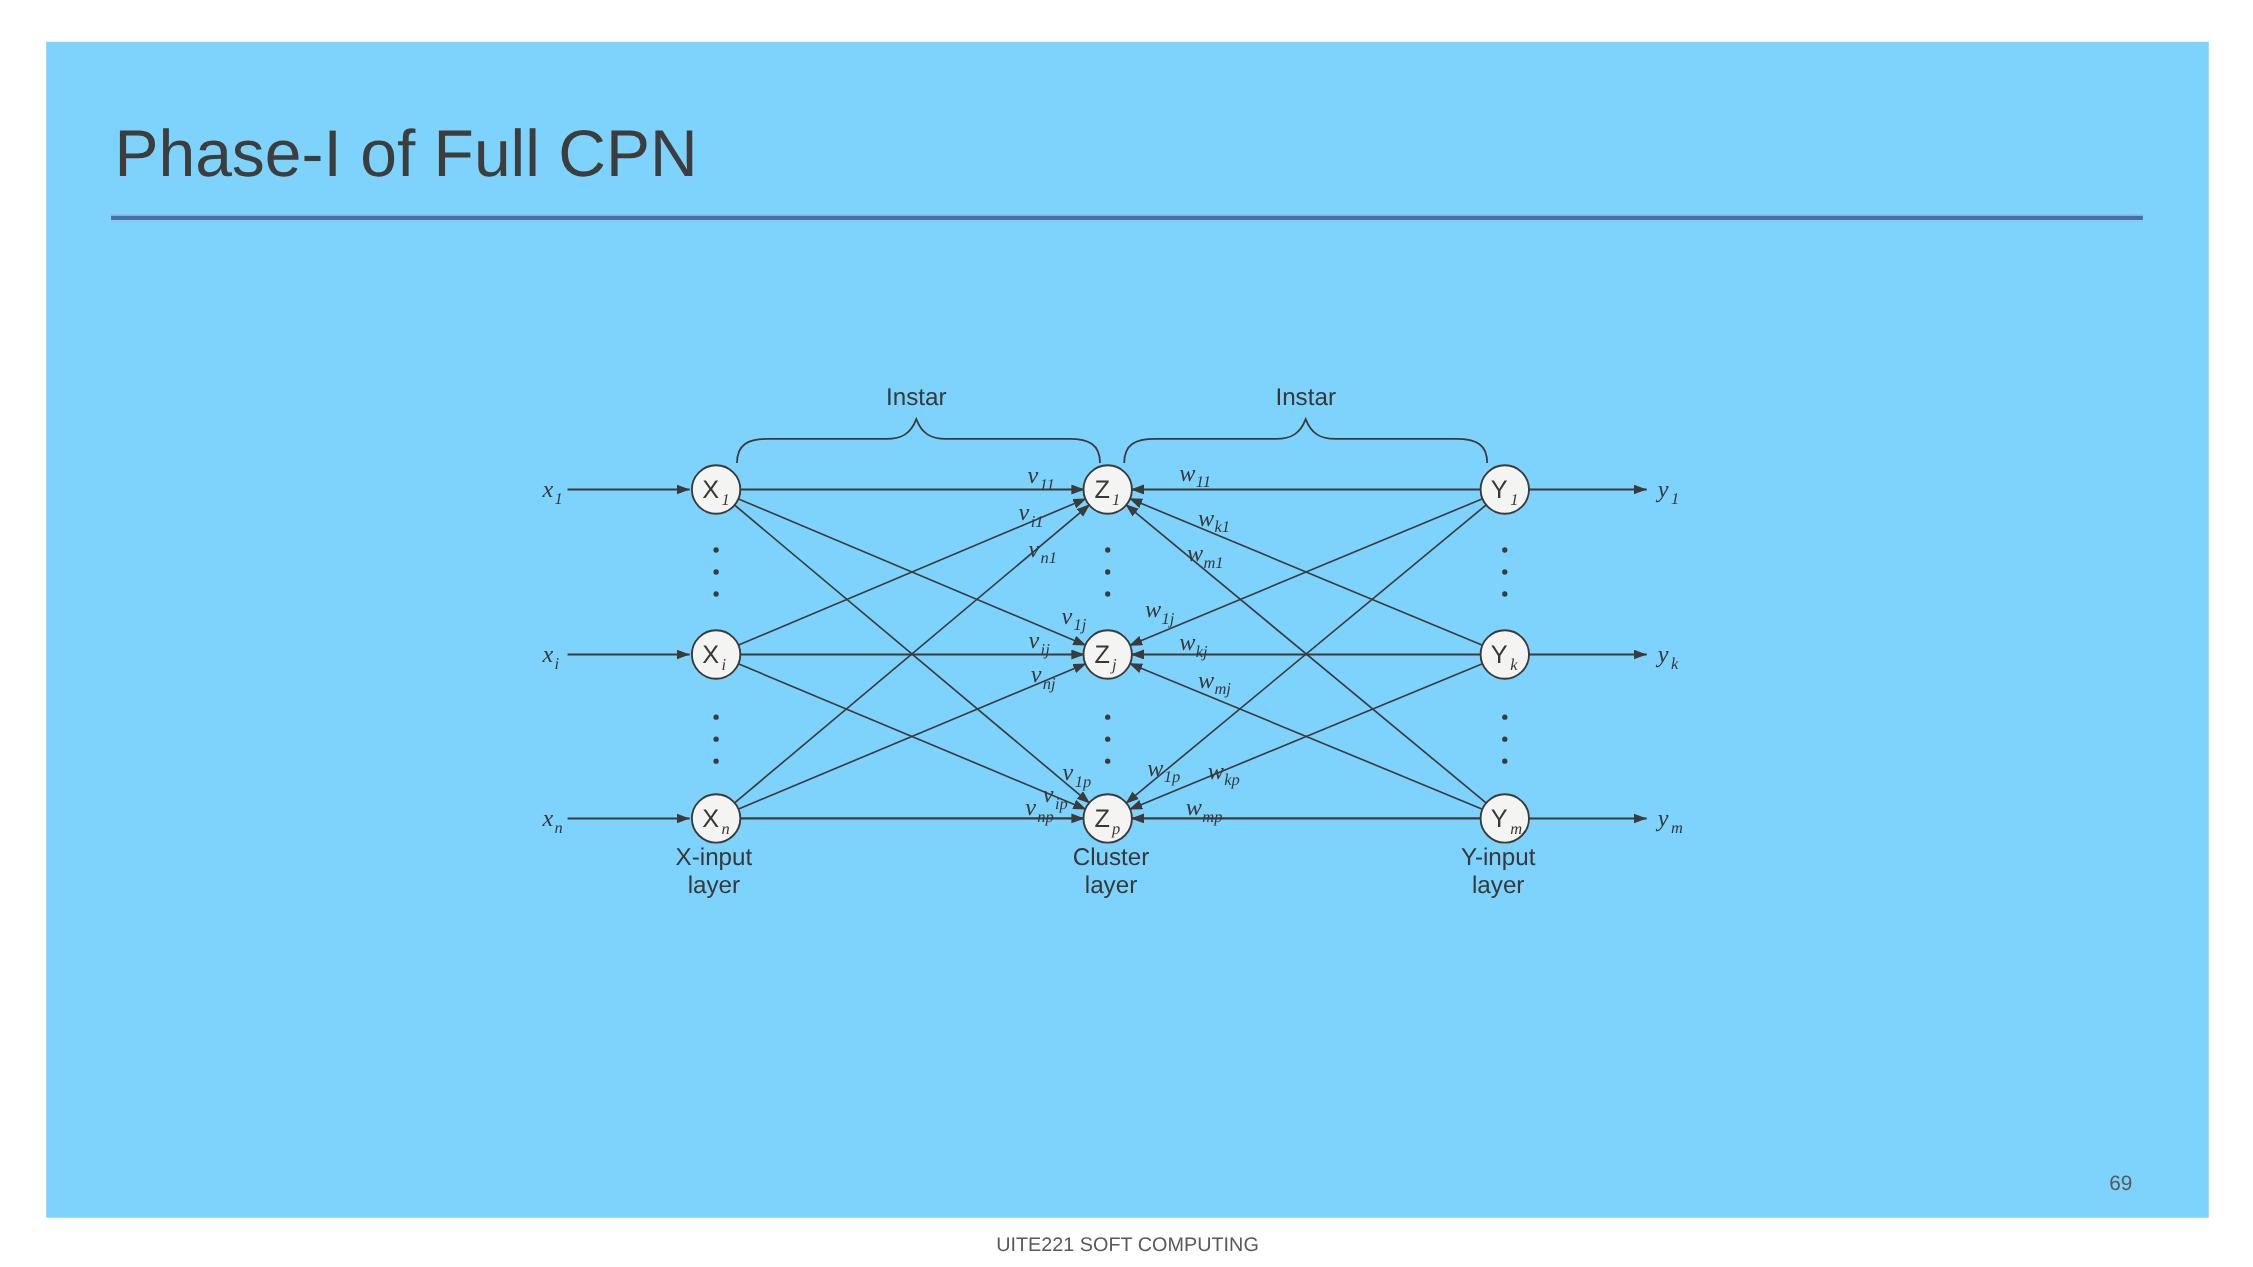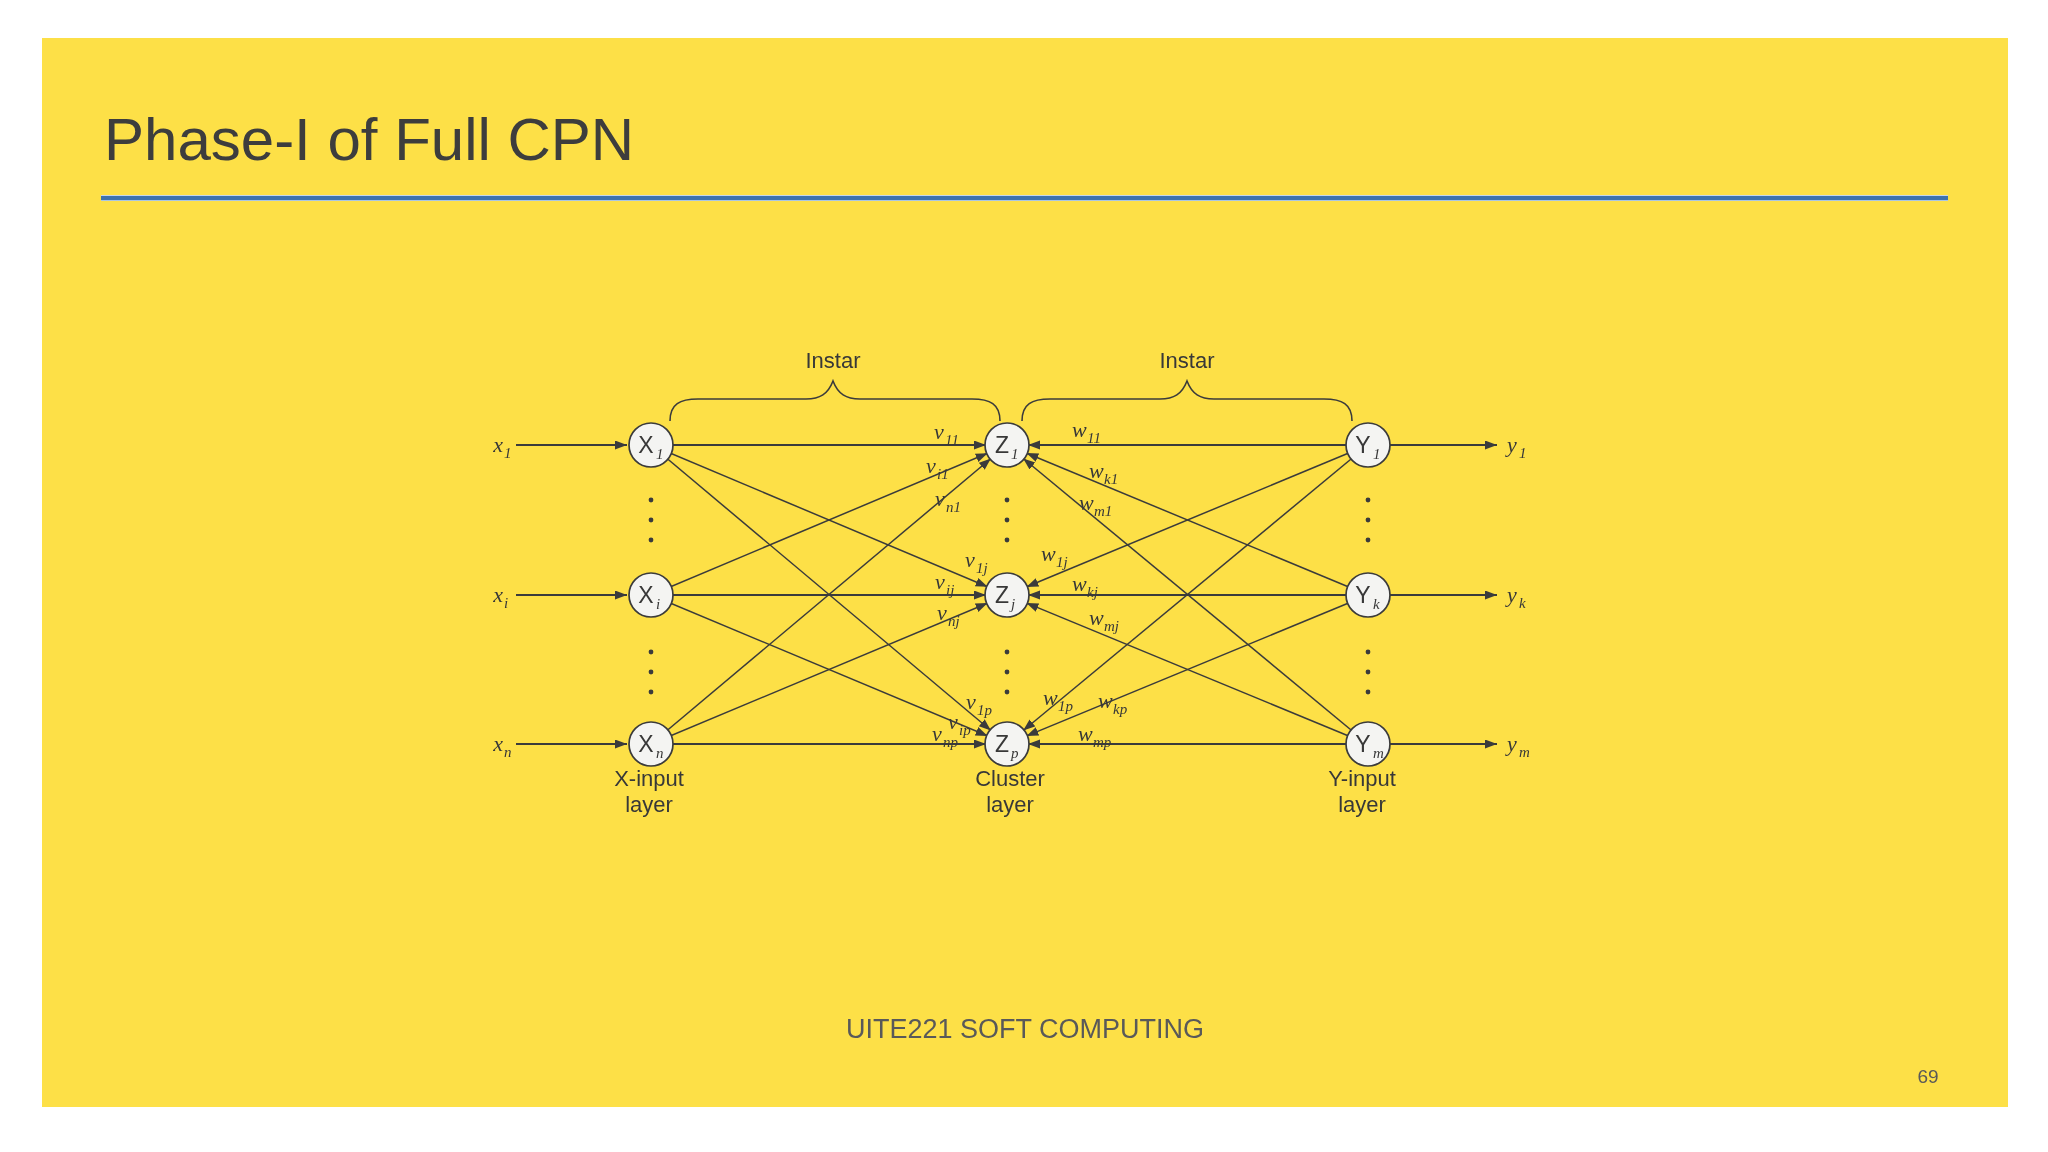--- a/index.html
+++ b/index.html
@@ -1,25 +1,25 @@
 <!DOCTYPE html>
 <html><head>
 <meta charset="utf-8">
 <style>
   html,body{margin:0;padding:0;background:#ffffff;width:2048px;height:1152px;overflow:hidden;
     font-family:"Liberation Sans",sans-serif;}
   .stage{position:relative;width:2048px;height:1152px;background:#ffffff;}
-  .slide{position:absolute;left:42px;top:38px;width:1966px;height:1069px;background:#fde047;}
+  .slide{position:absolute;left:42px;top:38px;width:1966px;height:1069px;background:#7dd3fc;}
   .slide-title{position:absolute;left:62px;top:66px;font-size:60px;line-height:72px;
     color:#3d3d3d;letter-spacing:0px;font-weight:400;}
   .title-rule{position:absolute;left:59px;top:157px;width:1847px;height:4px;background:#3e72ad;
     border-top:1px solid #c5d8ec;border-bottom:1px solid #aac6e3;}
   .diagram-svg{position:absolute;left:0;top:0;filter:blur(0.3px);}
-  .footer-text{position:absolute;left:0;top:976px;width:1966px;text-align:center;
-    font-size:27px;color:#595959;}
+  .footer-text{position:absolute;left:0;top:1083px;width:1966px;text-align:center;
+    font-size:18px;color:#595959;}
   .page-number{position:absolute;left:1858px;top:1028px;width:56px;text-align:center;
     font-size:19px;color:#595959;}
   
   text{fill:#383838;}
   .nl{font-family:"Liberation Sans",sans-serif;font-size:23px;}
   .ns{font-family:"Liberation Serif",serif;font-style:italic;font-size:15px;}
   .var{font-family:"Liberation Serif",serif;font-style:italic;font-size:22px;}
   .vs{font-family:"Liberation Serif",serif;font-style:italic;font-size:15px;}
   .cap{font-family:"Liberation Sans",sans-serif;font-size:22px;}
   .instar{font-family:"Liberation Sans",sans-serif;font-size:22px;}

